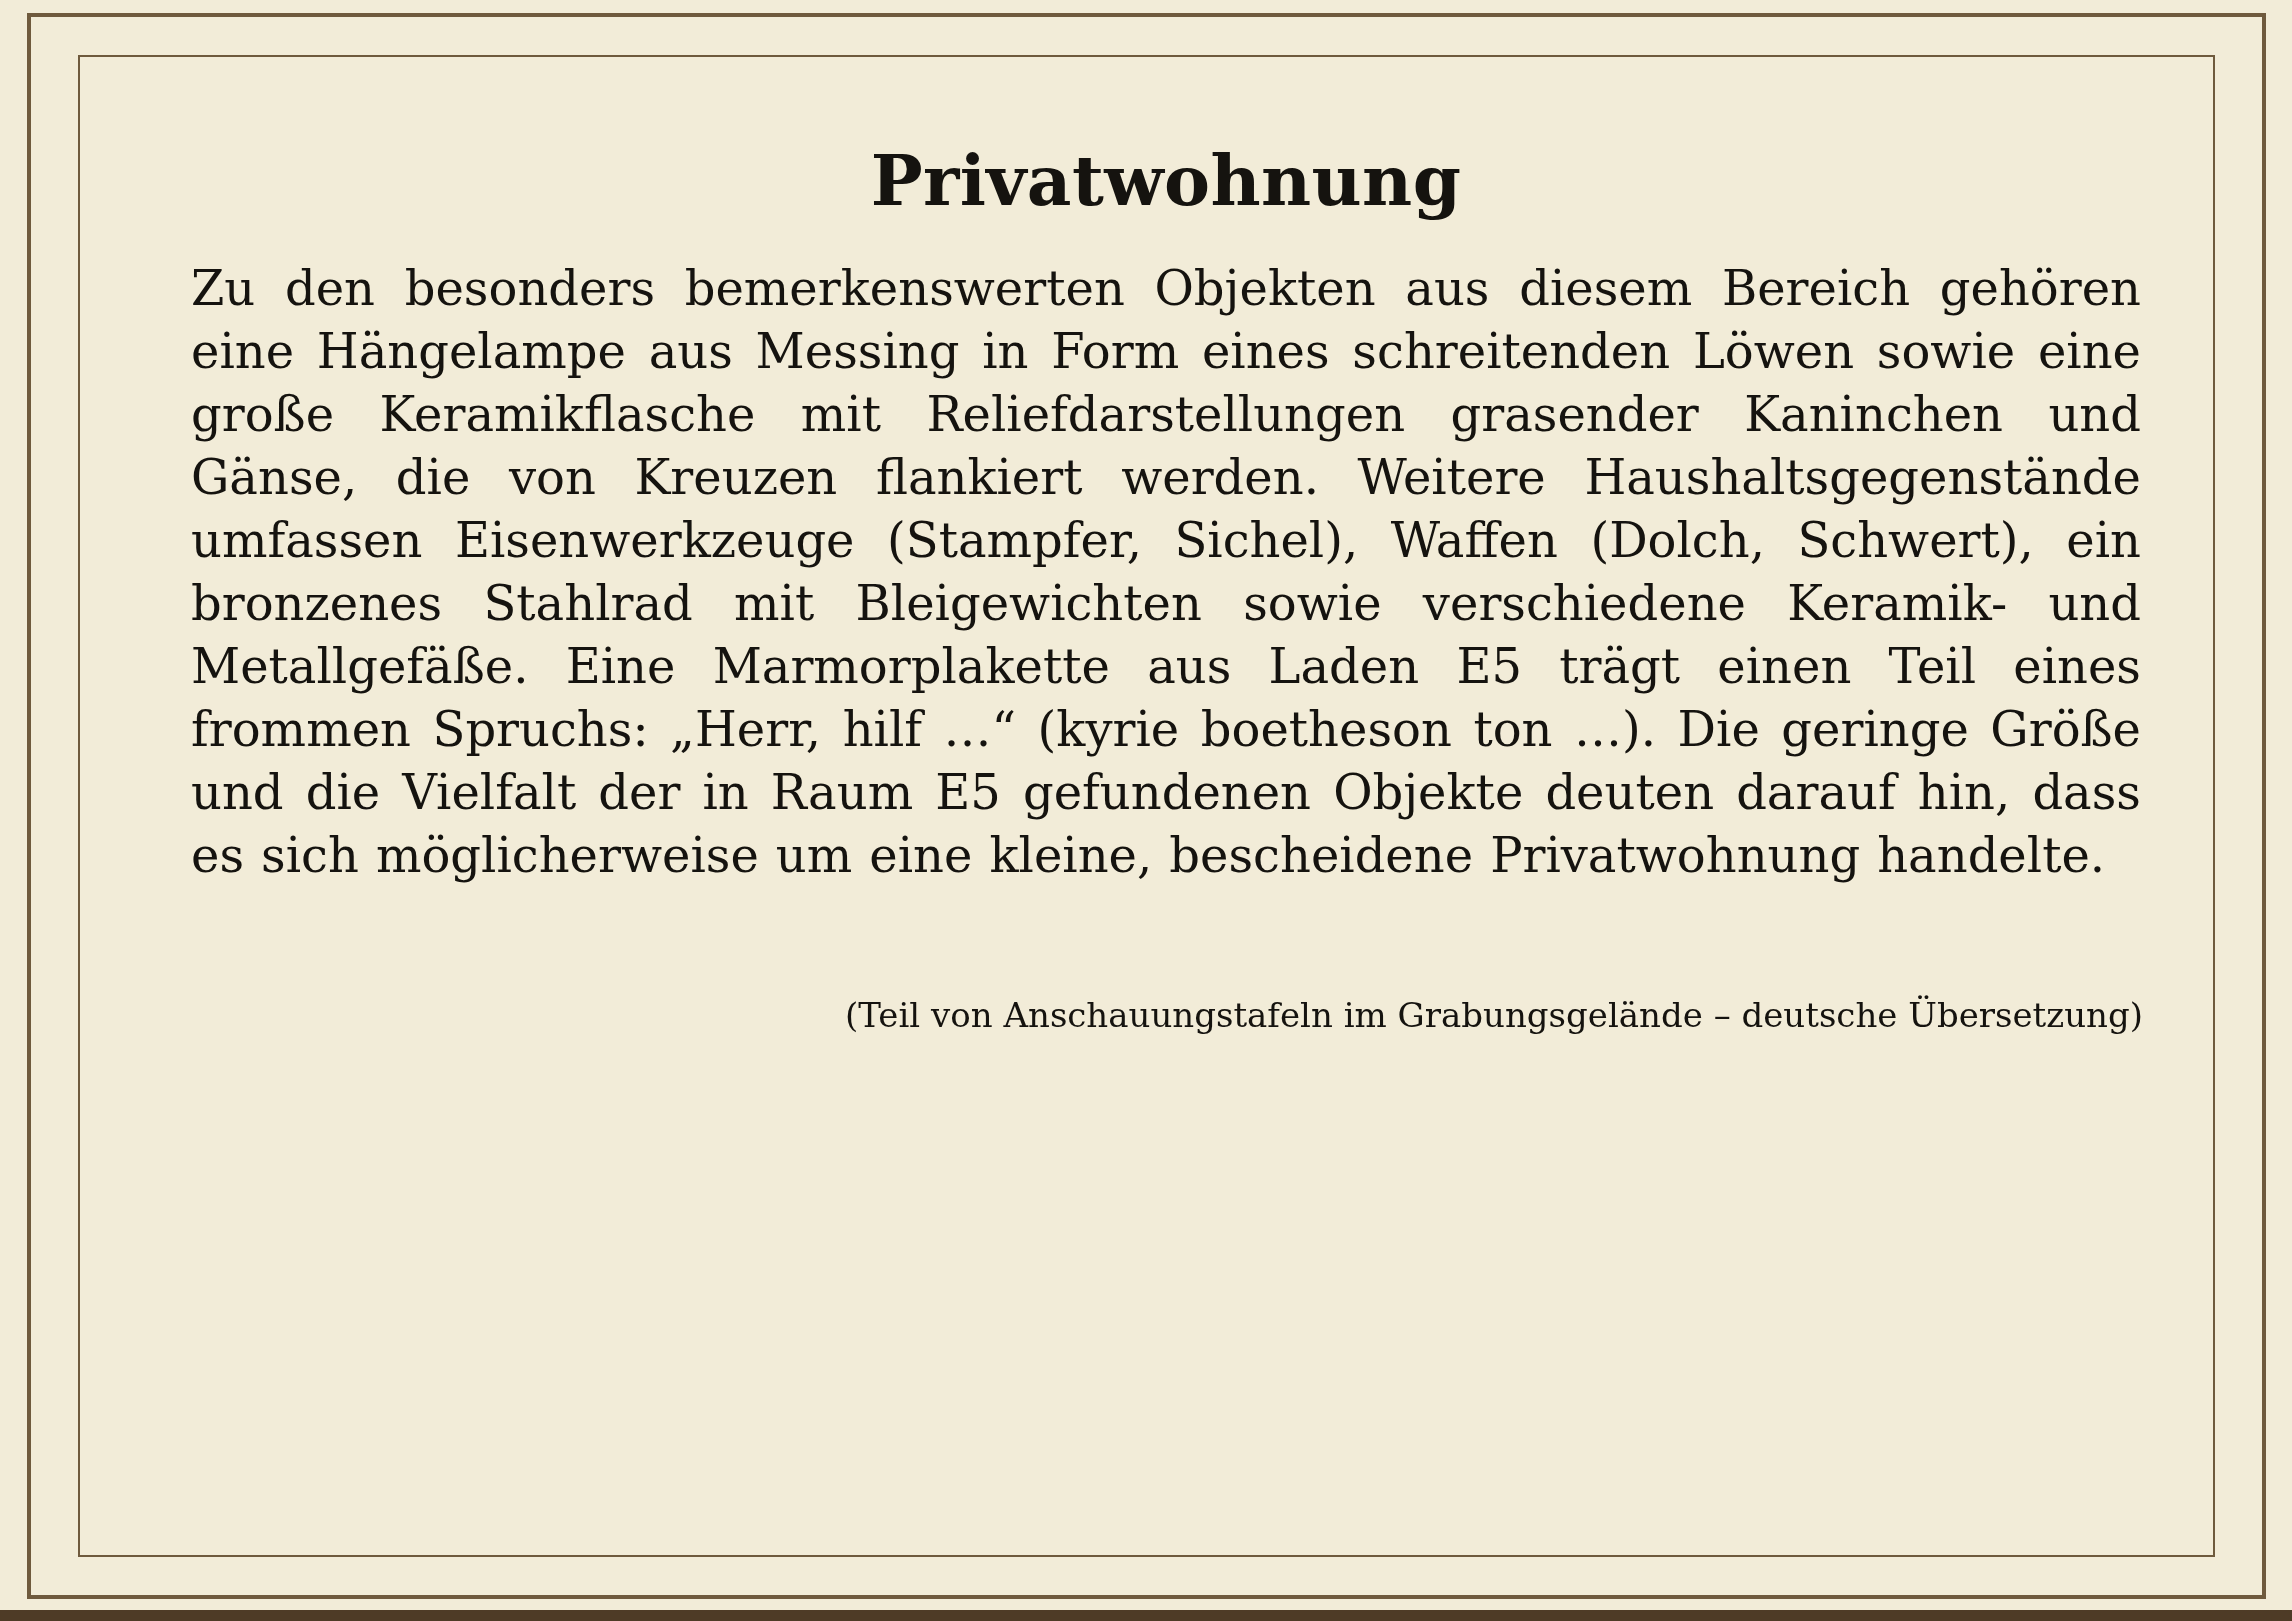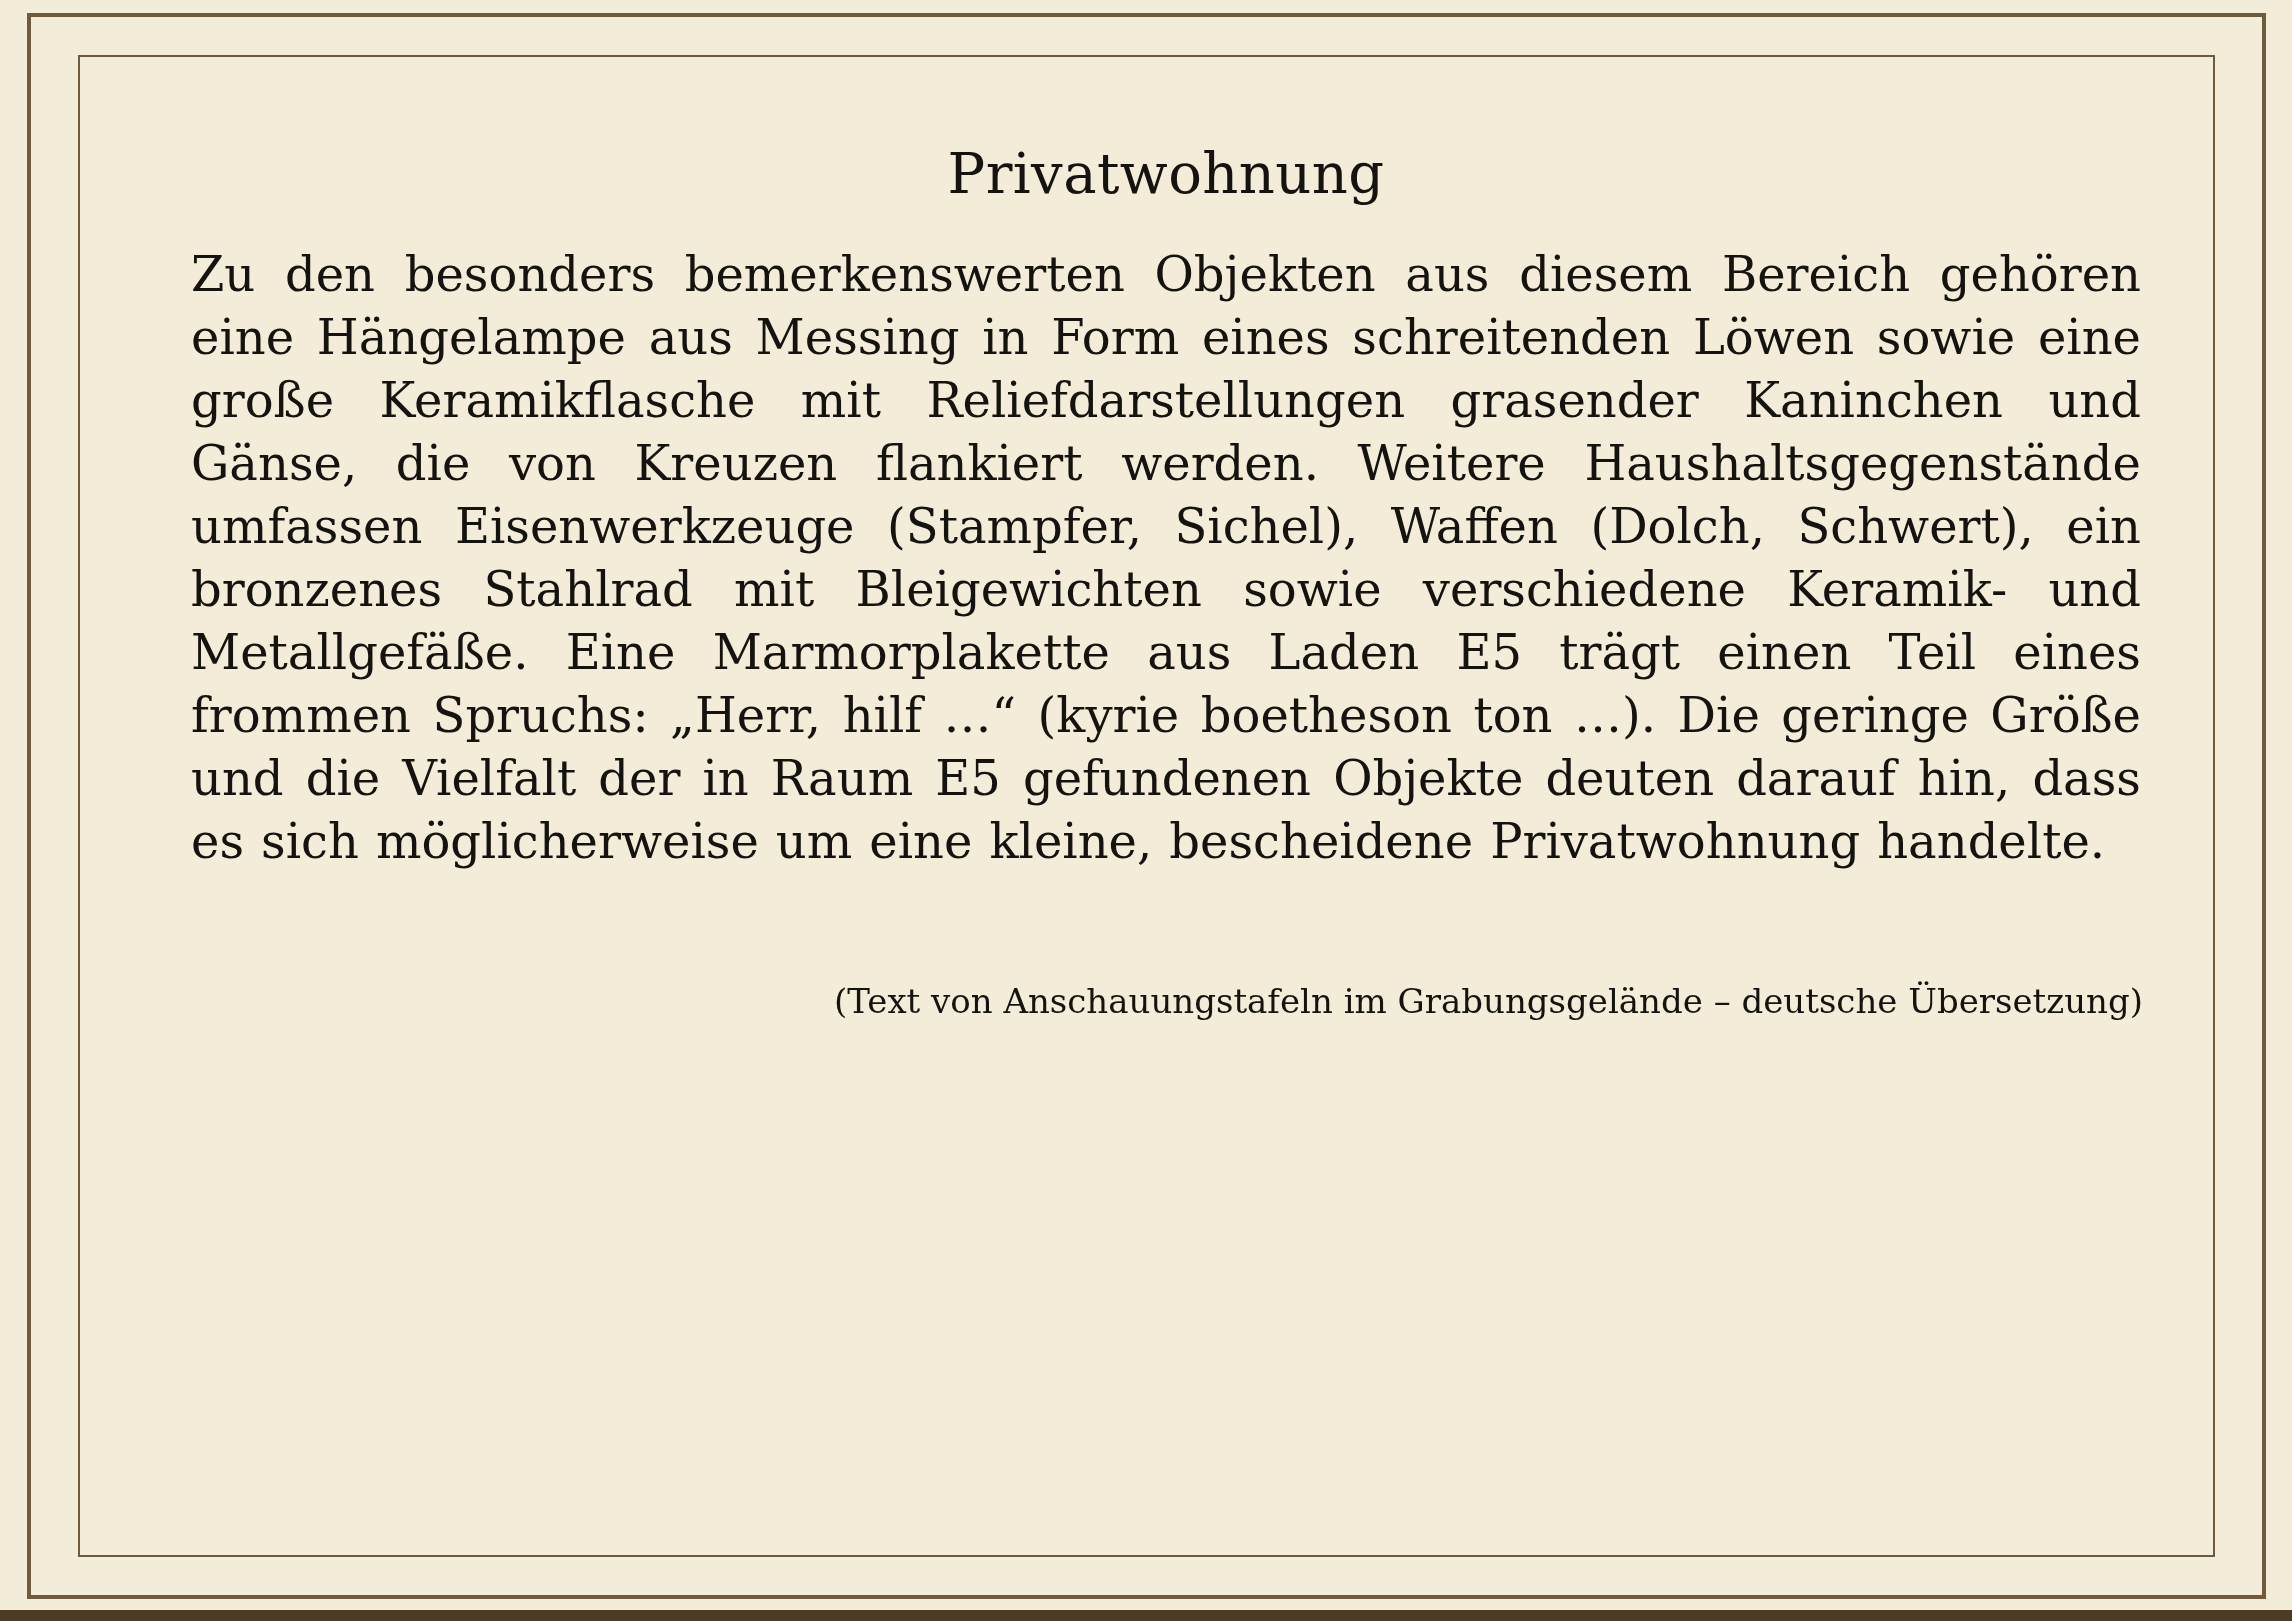--- a/index.html
+++ b/index.html
@@ -29,22 +29,22 @@
     left: 47px;
     right: 47px;
     bottom: 38px;
     border: 2.7px solid var(--frame, #6f5a3d);
     box-sizing: border-box;
     padding: 50px 70px 0 109px;
   }
   .page-title {
     margin: 36px 0 39px 0;
     text-align: center;
-    font-weight: normal;
-    font-size: 56px;
+    font-weight: bold;
+    font-size: 69px;
     line-height: 1.1;
     letter-spacing: 0.4px;
   }
   .body-paragraph {
     margin: 2px;
     font-size: 48px;
     line-height: 63px;
     text-align: justify;
     text-justify: inter-word;
     word-spacing: 1.8px;
@@ -64,17 +64,17 @@
     background: var(--bottom-band, #4e3b26);
   }
 </style>
 </head>
 <body>
 
 <div class="outer-frame">
   <div class="inner-frame">
     <h1 class="page-title">Privatwohnung</h1>
     <p class="body-paragraph">Zu den besonders bemerkenswerten Objekten aus diesem Bereich gehören eine Hängelampe aus Messing in Form eines schreitenden Löwen sowie eine große Keramikflasche mit Reliefdarstellungen grasender Kaninchen und Gänse, die von Kreuzen flankiert werden. Weitere Haushaltsgegenstände umfassen Eisenwerkzeuge (Stampfer, Sichel), Waffen (Dolch, Schwert), ein bronzenes Stahlrad mit Bleigewichten sowie verschiedene Keramik- und Metallgefäße. Eine Marmorplakette aus Laden E5 trägt einen Teil eines frommen Spruchs: „Herr, hilf …“ (kyrie boetheson ton …). Die geringe Größe und die Vielfalt der in Raum E5 gefundenen Objekte deuten darauf hin, dass es sich möglicherweise um eine kleine, bescheidene Privatwohnung handelte.</p>
-    <p class="caption-text">(Text von Anschauungstafeln im Grabungsgelände – deutsche Übersetzung)</p>
+    <p class="caption-text">(Teil von Anschauungstafeln im Grabungsgelände – deutsche Übersetzung)</p>
   </div>
 </div>
 <div class="bottom-band"></div>
 
 
 </body></html>

